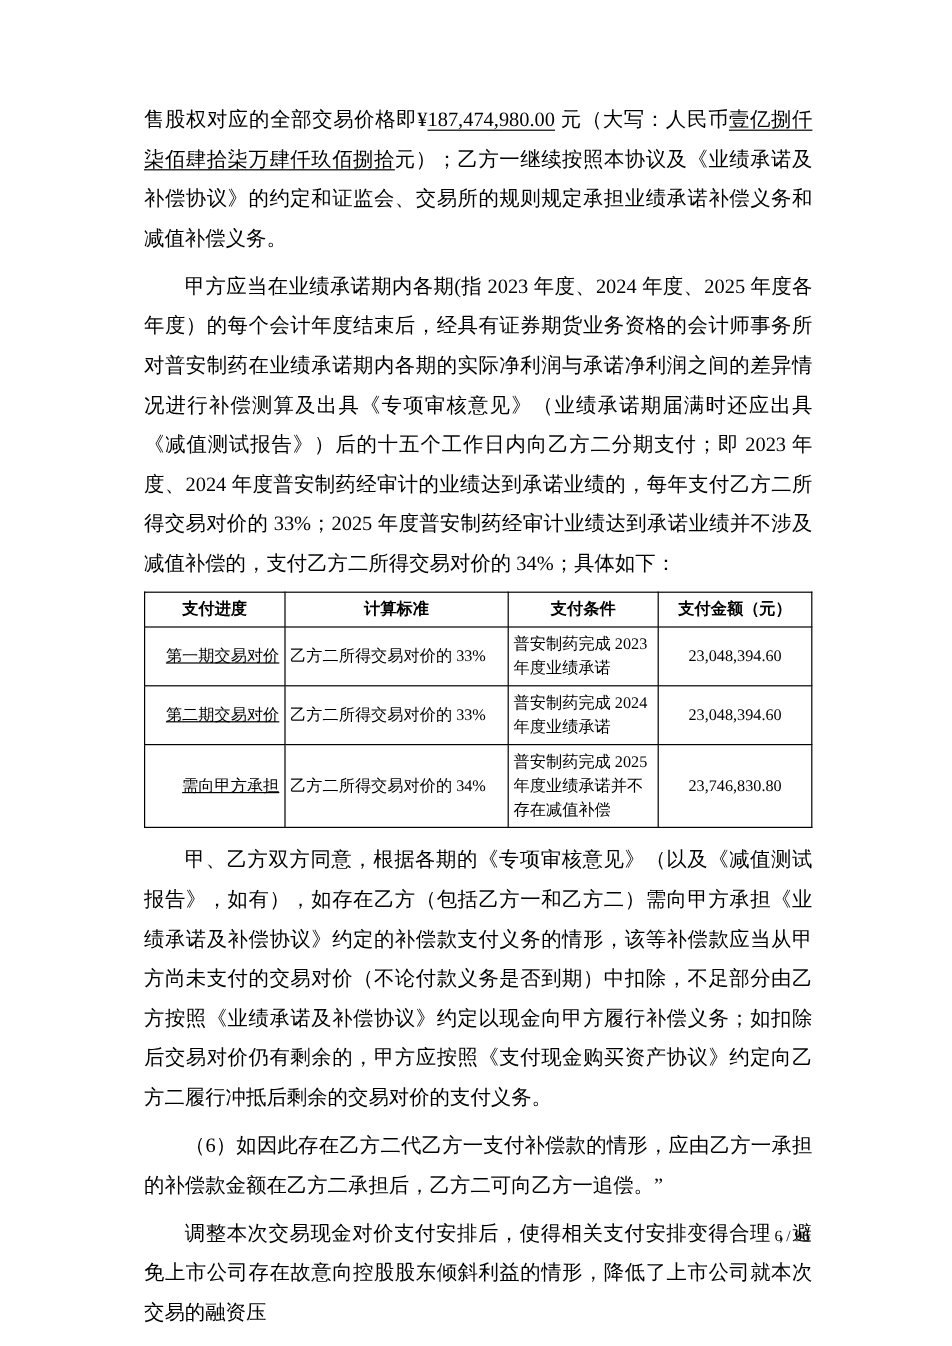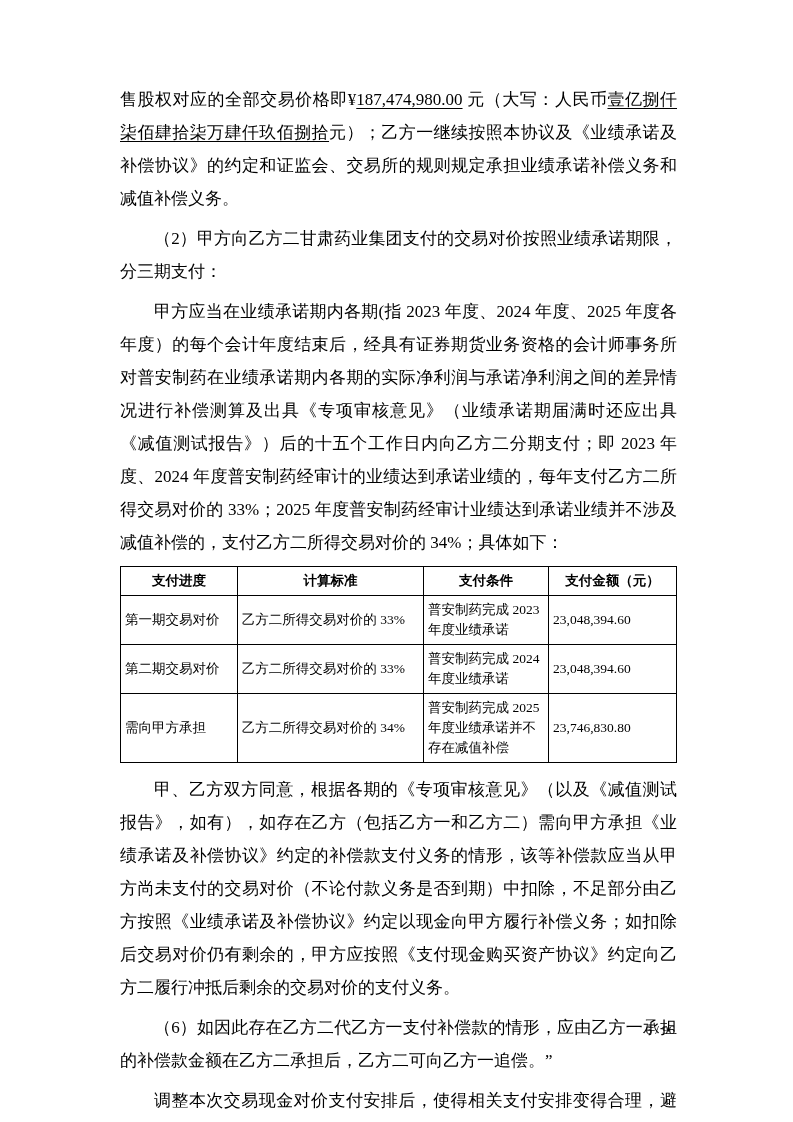--- a/index.html
+++ b/index.html
@@ -43,44 +43,43 @@
     border: 1px solid #000000;
     padding: 4px 4px;
     line-height: 20px;
     vertical-align: middle;
     word-break: break-all;
   }
   table.pay-table th {
     font-weight: bold;
     text-align: center;
   }
-  td.c-center { text-align: left; }
+  td.c-center { text-align: right; text-decoration: underline; }
   td.c-left { text-align: left; }
-  td.c-amount { text-align: left; padding-left: 9px; }
+  td.c-amount { text-align: center; padding-left: 9px; }
   .col-progress { width: 21%; }
   .col-standard { width: 33.5%; }
   .col-condition { width: 22.5%; }
   .col-amount { width: 23%; }
   .page-footer {
     position: absolute;
     top: 1022px;
     right: 118px;
     font-size: 13px;
     font-weight: normal;
     font-family: "Liberation Serif", "DejaVu Serif", serif;
   }
 </style>
 </head>
 <body>
 
 <div class="page-content">
 
   <p class="para no-indent"><span>售股权对应的全部交易价格即¥</span><span class="underline">187,474,980.00</span><span> 元（大写：人民币</span><span class="underline">壹亿捌仟柒佰肆拾柒万肆仟玖佰捌拾</span><span>元）；乙方一继续按照本协议及《业绩承诺及补偿协议》的约定和证监会、交易所的规则规定承担业绩承诺补偿义务和减值补偿义务。</span></p>
 
-  <p class="para">（2）甲方向乙方二甘肃药业集团支付的交易对价按照业绩承诺期限，分三期支付：</p>
 
   <p class="para">甲方应当在业绩承诺期内各期(指 2023 年度、2024 年度、2025 年度各年度）的每个会计年度结束后，经具有证券期货业务资格的会计师事务所对普安制药在业绩承诺期内各期的实际净利润与承诺净利润之间的差异情况进行补偿测算及出具《专项审核意见》（业绩承诺期届满时还应出具《减值测试报告》）后的十五个工作日内向乙方二分期支付；即 2023 年度、2024 年度普安制药经审计的业绩达到承诺业绩的，每年支付乙方二所得交易对价的 33%；2025 年度普安制药经审计业绩达到承诺业绩并不涉及减值补偿的，支付乙方二所得交易对价的 34%；具体如下：</p>
 
   <table class="pay-table">
     <colgroup>
       <col class="col-progress">
       <col class="col-standard">
       <col class="col-condition">
       <col class="col-amount">
     </colgroup>

